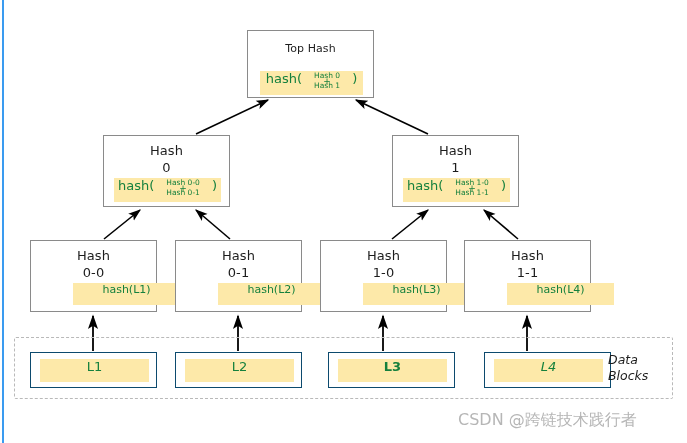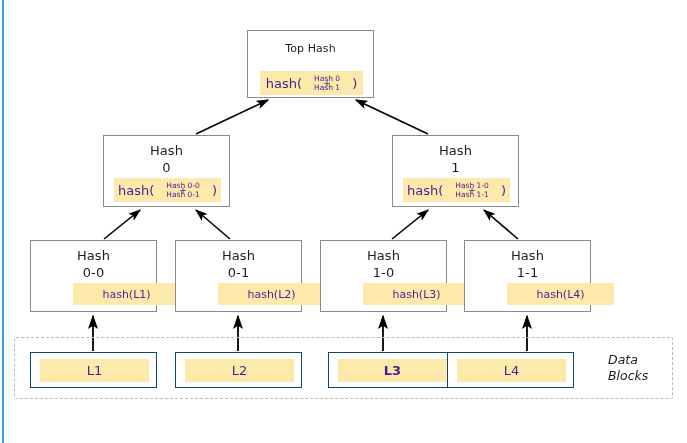--- a/index.html
+++ b/index.html
@@ -53,23 +53,23 @@
     font-size: 13px;
     line-height: 17px;
     white-space: pre-line;
     padding-top: 6px;
     letter-spacing: 0.1px;
   }
   .hash-band {
     background: #fde9a9;
     box-sizing: border-box;
     display: flex;
-    align-items: center;
+    align-items: flex-start;
     justify-content: center;
-    color: #4c1d95;
+    color: #15803d;
   }
   .band-simple {
     font-size: 11px;
     margin-left: 32px;
   }
   .band-expr {
     font-size: 12.5px;
     gap: 0px;
   }
   .band-expr .paren {
@@ -111,21 +111,21 @@
   .node-leaf .hash-band { position: absolute; left: 10px; top: 42px; width: 107px; height: 22px; }
   
   #data-region { left: 14px; top: 337px; width: 659px; height: 62px; }
   .node-block {
     width: 127px; height: 36px; top: 352px;
     border: 1px solid #0c4a6e;
   }
   #block-l1 { left: 30px; }
   #block-l2 { left: 175px; }
   #block-l3 { left: 328px; font-weight: bold; }
-  #block-l4 { left: 447px; }
+  #block-l4 { left: 484px; font-style: italic; }
   .node-block .hash-band {
     position: absolute; left: 9px; top: 6px; width: 109px; height: 23px;
     font-size: 13px;
   }
   #data-blocks-label {
     position: absolute;
     left: 608px;
     top: 352px;
     width: 60px;
     font-size: 12.5px;
@@ -248,14 +248,15 @@
   <div class="node node-block" id="block-l3">
     <div class="hash-band">L3</div>
   </div>
   <div class="node node-block" id="block-l4">
     <div class="hash-band">L4</div>
   </div>
 
   <div id="data-blocks-label">Data
 Blocks</div>
 
+  <div id="watermark">CSDN @跨链技术践行者</div>
 
 </div>
 
 </body></html>

